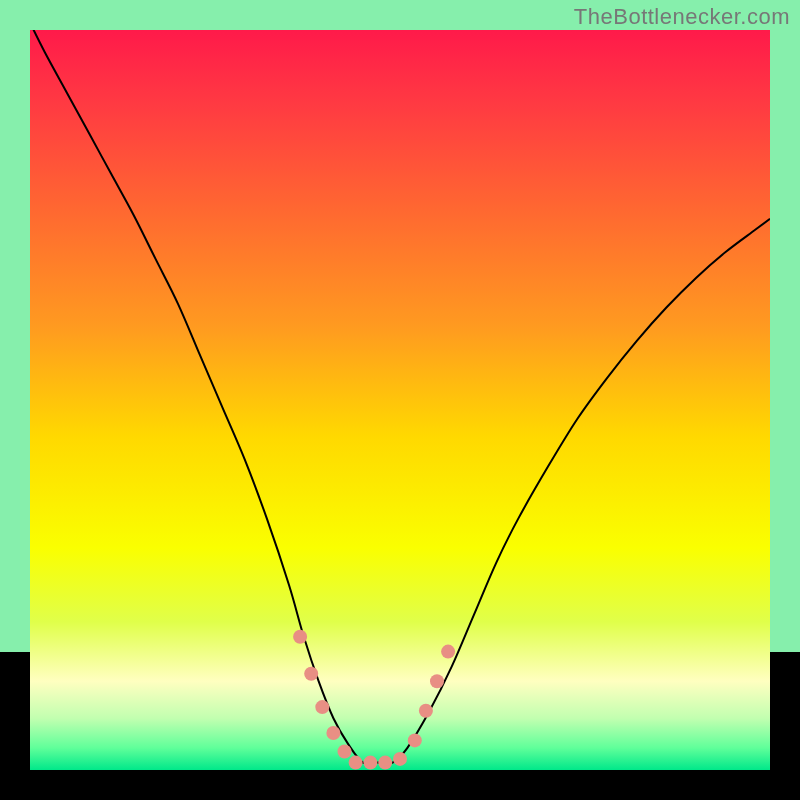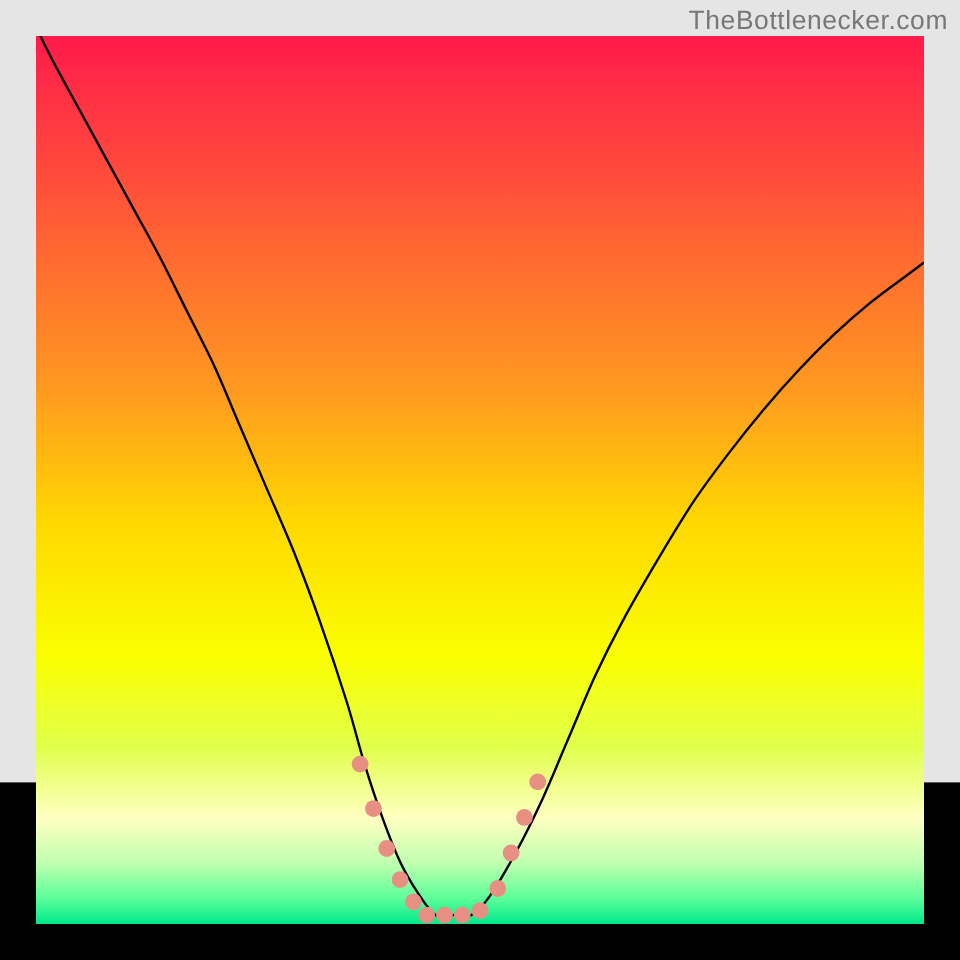--- a/index.html
+++ b/index.html
@@ -10,21 +10,21 @@
     overflow: hidden;
     background: #000;
     font-family: Arial, Helvetica, sans-serif;
   }
   .frame {
     position: absolute;
     left: 0;
     top: 0;
     width: 800px;
     height: 652px;
-    background: #e5e5e5;
+    background: #86efac;
     text-align: right;
   }
   .plot-area {
     position: absolute;
     left: 30px;
     top: 30px;
     width: 740px;
     height: 740px;
     overflow: hidden;
   }

